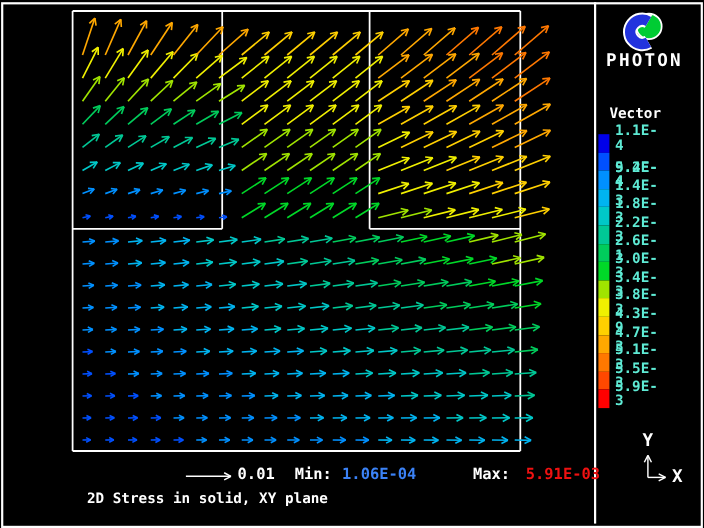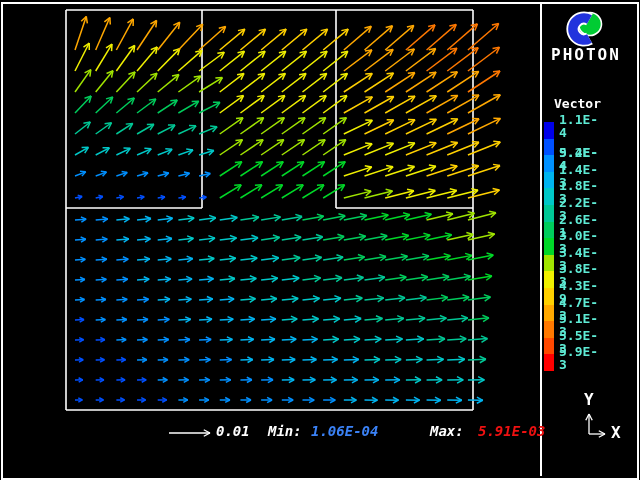--- a/index.html
+++ b/index.html
@@ -3,21 +3,21 @@
 <meta charset="utf-8">
 <style>
   html,body{margin:0;padding:0;background:#000;}
   #screen{position:relative;width:640px;height:480px;background:#000;overflow:hidden;
           font-family:"DejaVu Sans Mono","Liberation Mono",monospace;}
   #frame{position:absolute;left:1px;top:2px;width:634px;height:474px;border:2px solid #fff;}
   #separator{position:absolute;left:540px;top:2px;width:2px;height:474px;background:#fff;}
   #plot-svg{position:absolute;left:0;top:0;}
   .t{position:absolute;color:#fff;font-weight:bold;white-space:pre;}
   .f13{font-size:13px;line-height:13px;}
-  .f14{font-size:14px;line-height:14px;font-style:italic;}
+  .f14{font-size:14px;line-height:14px;}
   .f12{font-size:16px;line-height:12px;}
   #legend-rows{position:absolute;left:0;top:0;}
   .leg-swatch{position:absolute;left:544px;width:10px;}
   .leg-label{position:absolute;left:559px;color:#5eead4;font-weight:bold;font-size:13px;line-height:13px;}
   #logo{position:absolute;left:560px;top:10px;}
 </style>
 </head>
 <body>
 
 <div id="screen">
@@ -1170,14 +1170,15 @@
 
   <div class="t f12" style="left:584px;top:394px;">Y</div>
   <div class="t f12" style="left:611px;top:427px;">X</div>
 
   <div class="t f14" style="left:216px;top:424px;">0.01</div>
   <div class="t f14" style="left:268px;top:424px;">Min:</div>
   <div class="t f14" id="min-value" style="left: 311px; top: 424px; color: #3b82f6;">1.06E-04</div>
   <div class="t f14" style="left:430px;top:424px;">Max:</div>
   <div class="t f14" id="max-value" style="left: 478px; top: 424px; color: rgb(238, 17, 17);">5.91E-03</div>
 
+  <div class="t f13" style="left:79px;top:447px;">2D Stress in solid, XY plane</div>
 
 </div>
 
 </body></html>

